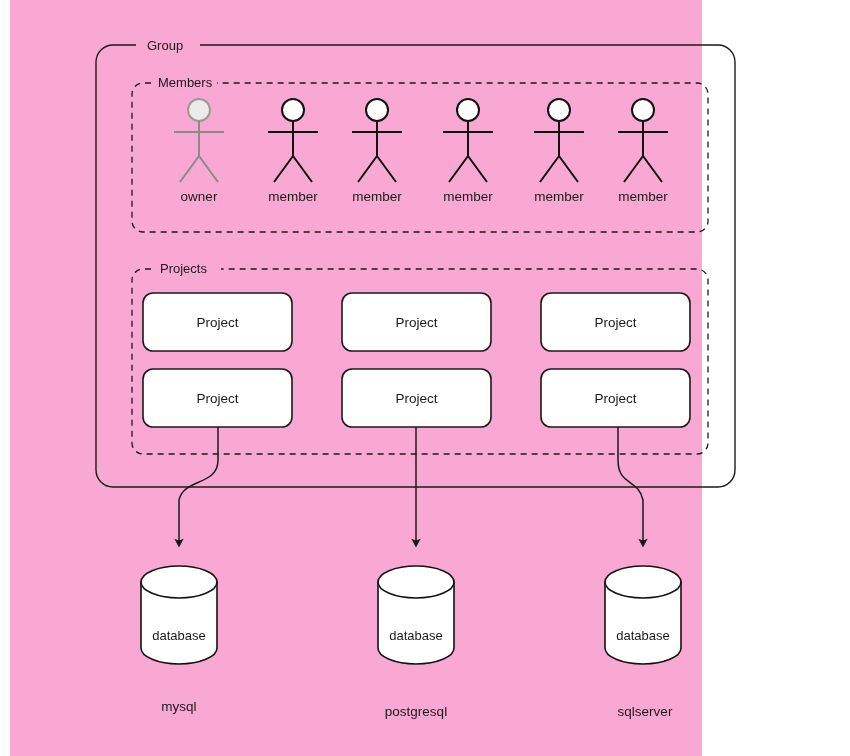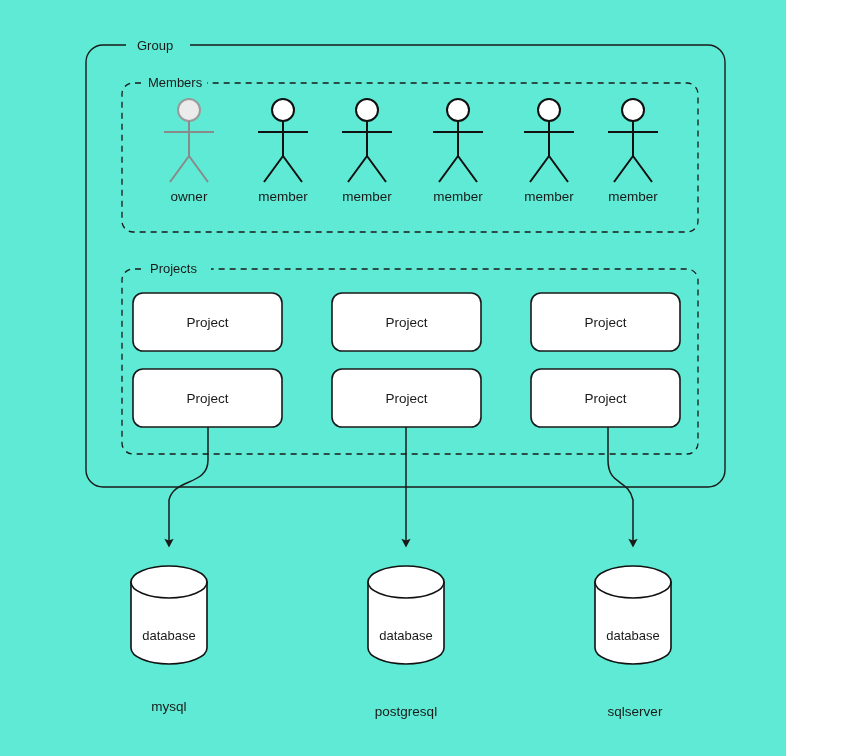--- a/index.html
+++ b/index.html
@@ -8,23 +8,24 @@
     background: #ffffff;
   }
   body {
     font-family: "Liberation Sans", sans-serif;
     width: 850px;
     height: 756px;
     overflow: hidden;
   }
   #canvas {
     position: relative;
-    width: 786px;
+    width: 692px;
     height: 756px;
-    background: #5eead4;
+    background: #f9a8d4;
+    margin-left: 10px;
   }
   #diagram-svg {
     position: absolute;
     top: 0;
     left: 0;
     width: 850px;
     height: 756px;
   }
   .lbl {
     fill: #1a1a1a;

